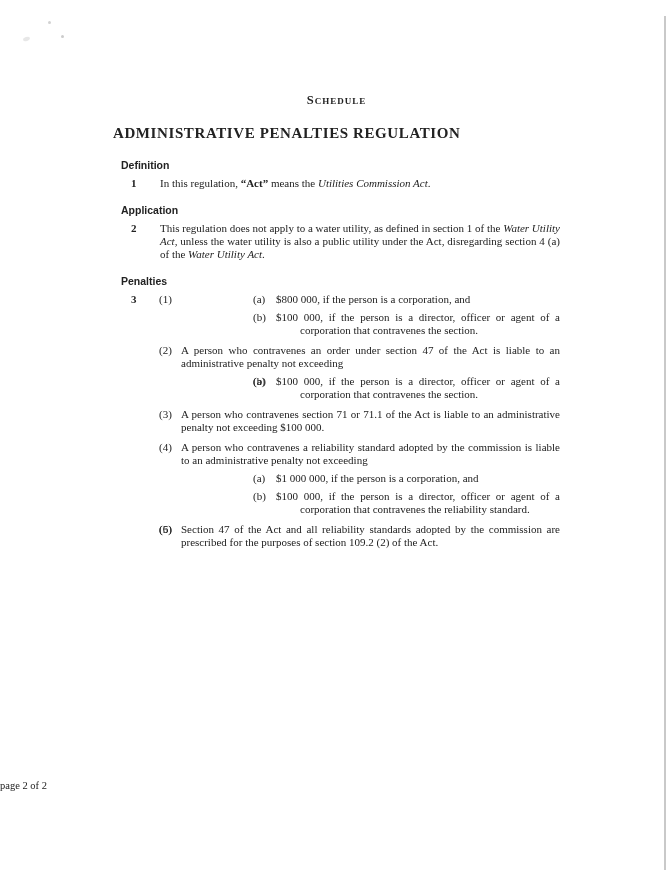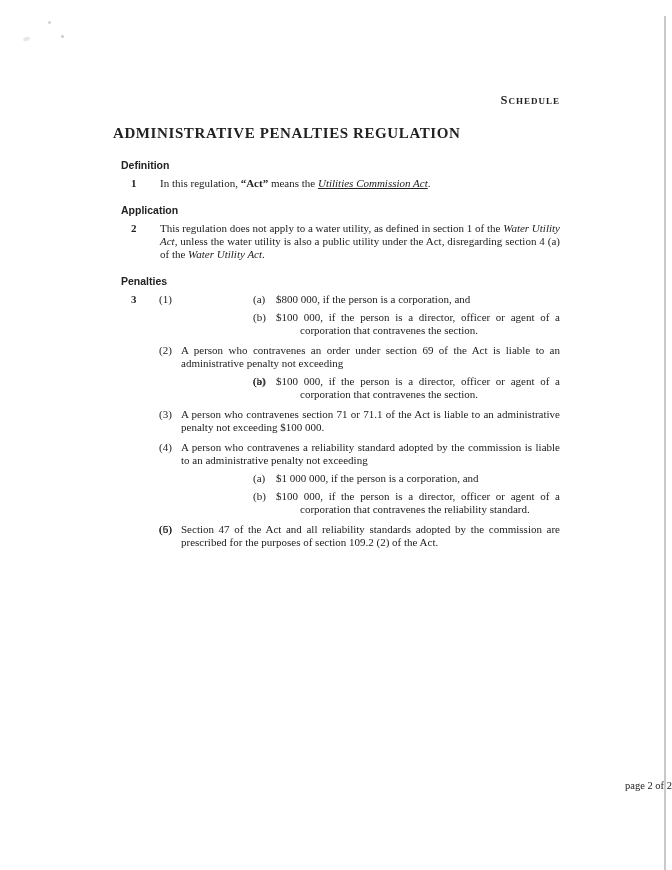--- a/index.html
+++ b/index.html
@@ -12,21 +12,21 @@
     color: #222222;
   }
   .content {
     position: absolute;
     left: 113px; top: 94px;
     width: 447px;
     font-size: 11px;
     line-height: 13px;
   }
   .schedule-heading {
-    text-align: right;
+    text-align: center;
     font-weight: bold;
     font-variant: small-caps;
     font-size: 12.5px;
     line-height: 13px;
     letter-spacing: 1px;
     margin: 0 0 18px 0;
   }
   .doc-title {
     text-align: left;
     font-weight: bold;
@@ -51,21 +51,21 @@
   .subsection:last-child { margin-bottom: 0; }
   .sub-label { position: absolute; left: 46px; top: 0; }
   .sub-text { margin: 0; text-align: justify; }
   .para { position: relative; padding-left: 119px; margin-top: 5px; }
   .para-label { position: absolute; left: 72px; top: 0; }
   .para-text { margin: 0; text-indent: -24px; text-align: justify; }
   .footer {
     position: absolute;
     top: 780px; left: 0;
     width: 672px;
-    text-align: right;
+    text-align: left;
     font-size: 10.5px;
     line-height: 12px;
     color: #222222;
   }
   .scan-edge-line {
     position: absolute;
     left: 664px; top: 16px;
     width: 1.5px; height: 854px;
     background: #c9c9c9;
   }
@@ -87,21 +87,21 @@
   <div class="content">
 
     <div class="schedule-heading">Schedule</div>
 
     <h1 class="doc-title">ADMINISTRATIVE PENALTIES REGULATION</h1>
 
     <div class="section">
       <div class="section-heading">Definition</div>
       <div class="numbered-item">
         <span class="sec-num">1</span>
-        <p class="sec-text"><span>In this regulation, </span><span style="font-weight: bold;">“Act”</span><span> means the </span><span style="font-style: italic; text-decoration: underline;">Utilities Commission Act</span><span>.</span></p>
+        <p class="sec-text"><span>In this regulation, </span><span style="font-weight: bold;">“Act”</span><span> means the </span><span style="font-style: italic;">Utilities Commission Act</span><span>.</span></p>
       </div>
     </div>
 
     <div class="section">
       <div class="section-heading">Application</div>
       <div class="numbered-item">
         <span class="sec-num">2</span>
         <p class="sec-text"><span>This regulation does not apply to a water utility, as defined in section 1 of the </span><span style="font-style: italic;">Water Utility Act</span><span>, unless the water utility is also a public utility under the Act, disregarding section 4 (a) of the </span><span style="font-style: italic;">Water Utility Act</span><span>.</span></p>
       </div>
     </div>
@@ -120,21 +120,21 @@
               <p class="para-text">$800 000, if the person is a corporation, and</p>
             </div>
             <div class="para">
               <span class="para-label">(b)</span>
               <p class="para-text">$100 000, if the person is a director, officer or agent of a corporation that contravenes the section.</p>
             </div>
           </div>
 
           <div class="subsection">
             <span class="sub-label">(2)</span>
-            <p class="sub-text">A person who contravenes an order under section 69 of the Act is liable to an administrative penalty not exceeding</p>
+            <p class="sub-text">A person who contravenes an order under section 47 of the Act is liable to an administrative penalty not exceeding</p>
             <div class="para">
               <span class="para-label">(a)</span>
             </div>
             <div class="para">
               <span class="para-label">(b)</span>
               <p class="para-text">$100 000, if the person is a director, officer or agent of a corporation that contravenes the section.</p>
             </div>
           </div>
 
           <div class="subsection">

